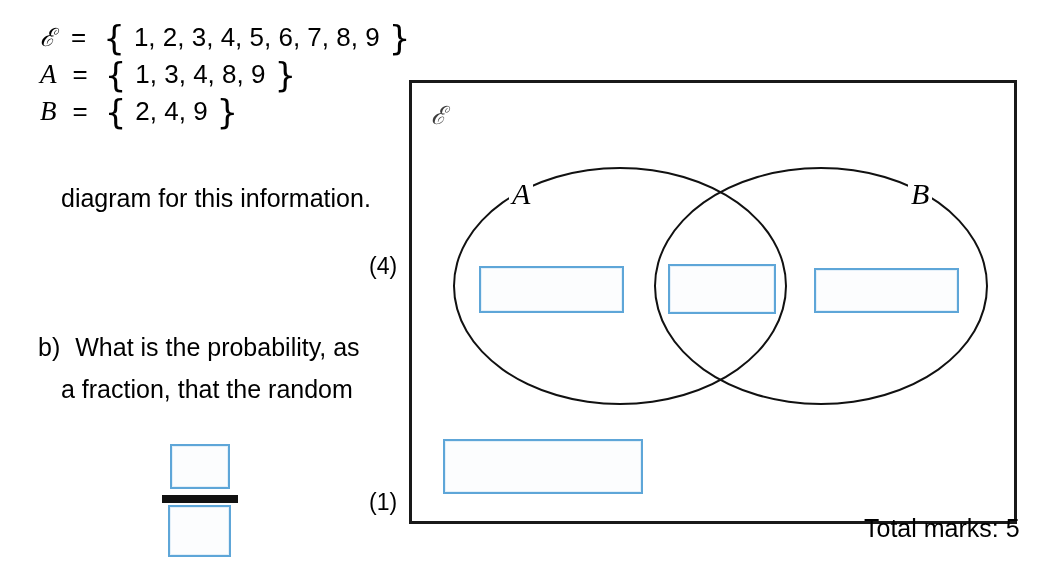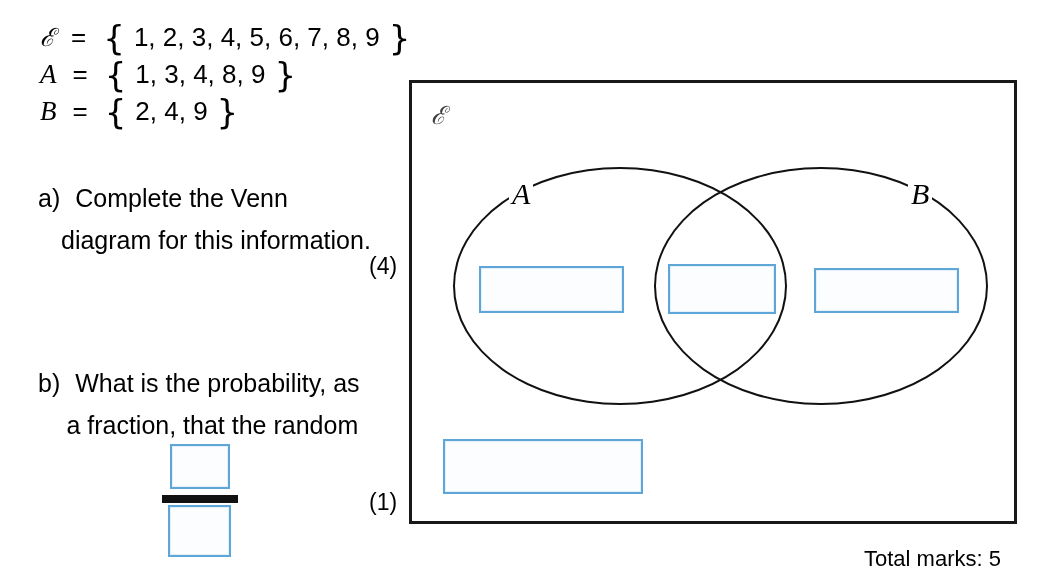--- a/index.html
+++ b/index.html
@@ -30,21 +30,21 @@
     font-weight: 400;
   }
   .brace.open { margin-right: 1px; }
   .brace.close { margin-left: 1px; }
 
   
   .q { font-size: 25px; line-height: 33.5px; }
   .q .mvar { font-size: 26px; }
   #qa { left: 18px; top: 166px; }
   #intro { left: 18px; top: 256px; }
-  #qb { left: 18px; top: 351px; text-align: center; }
+  #qb { left: 18px; top: 315px; }
   .lbl { margin-right: 7px; }
   .indent { padding-left: 31px; }
   .marks { font-size: 23px; }
   #qa-marks { left: 357px; top: 241px; }
   #qb-marks { left: 357px; top: 477px; }
   .inline-e { font-size: 25px; }
 
   
   .input-box {
     position: absolute;
@@ -81,43 +81,40 @@
     padding: 0 3px;
   }
   #label-a { left: 97px; top: 96px; }
   #label-b { left: 496px; top: 96px; }
   #box-a { left: 67px; top: 183px; width: 145px; height: 47px; }
   #box-ab { left: 256px; top: 181px; width: 108px; height: 50px; }
   #box-b { left: 402px; top: 185px; width: 145px; height: 45px; }
   #box-outside { left: 31px; top: 356px; width: 200px; height: 55px; }
 
   
-  #total-marks { left: 852px; top: 534px; font-size: 22px; }
+  #total-marks { left: 852px; top: 502px; font-size: 25px; }
 </style>
 </head>
 <body>
 
 <div id="page">
 
   <div class="abs setdefs">
     <div class="set-line">
       <span class="script-e">ℰ</span><span class="eq">=</span><span class="brace open">{</span><span class="elems">1, 2, 3, 4, 5, 6, 7, 8, 9</span><span class="brace close">}</span>
     </div>
     <div class="set-line">
       <span class="mvar">A</span><span class="eq">=</span><span class="brace open">{</span><span class="elems">1, 3, 4, 8, 9</span><span class="brace close">}</span>
     </div>
     <div class="set-line">
       <span class="mvar">B</span><span class="eq">=</span><span class="brace open">{</span><span class="elems">2, 4, 9</span><span class="brace close">}</span>
     </div>
   </div>
 
   <div class="abs q" id="qa">
-    <div class="q-line">
-      <span class="lbl">a)</span><span>Complete the Venn</span>
-    </div>
     <div class="q-line indent">diagram for this information.</div>
   </div>
   <div class="abs marks" id="qa-marks">(4)</div>
 
 
   <div class="abs q" id="qb">
     <div class="q-line">
       <span class="lbl">b)</span><span>What is the probability, as</span>
     </div>
     <div class="q-line indent">a fraction, that the random</div>

